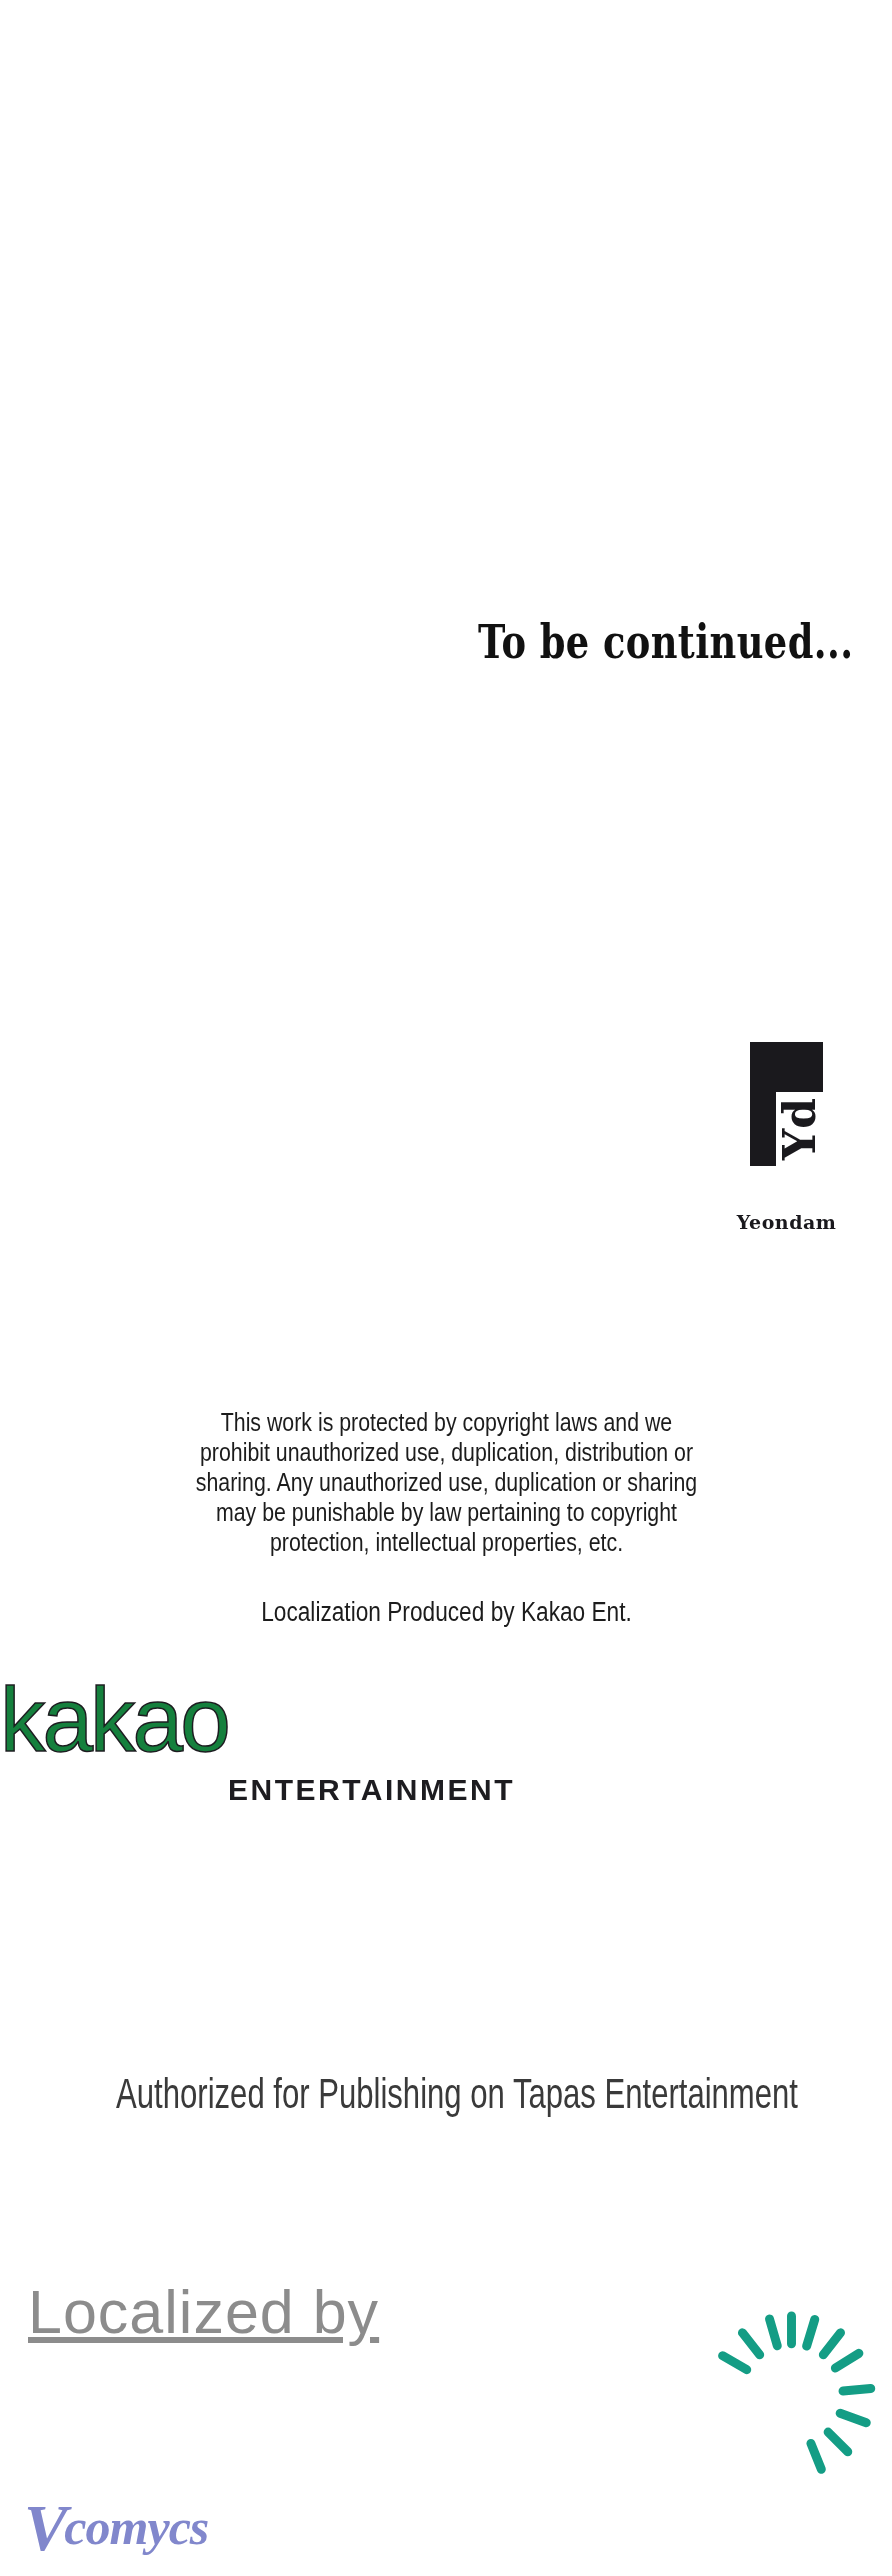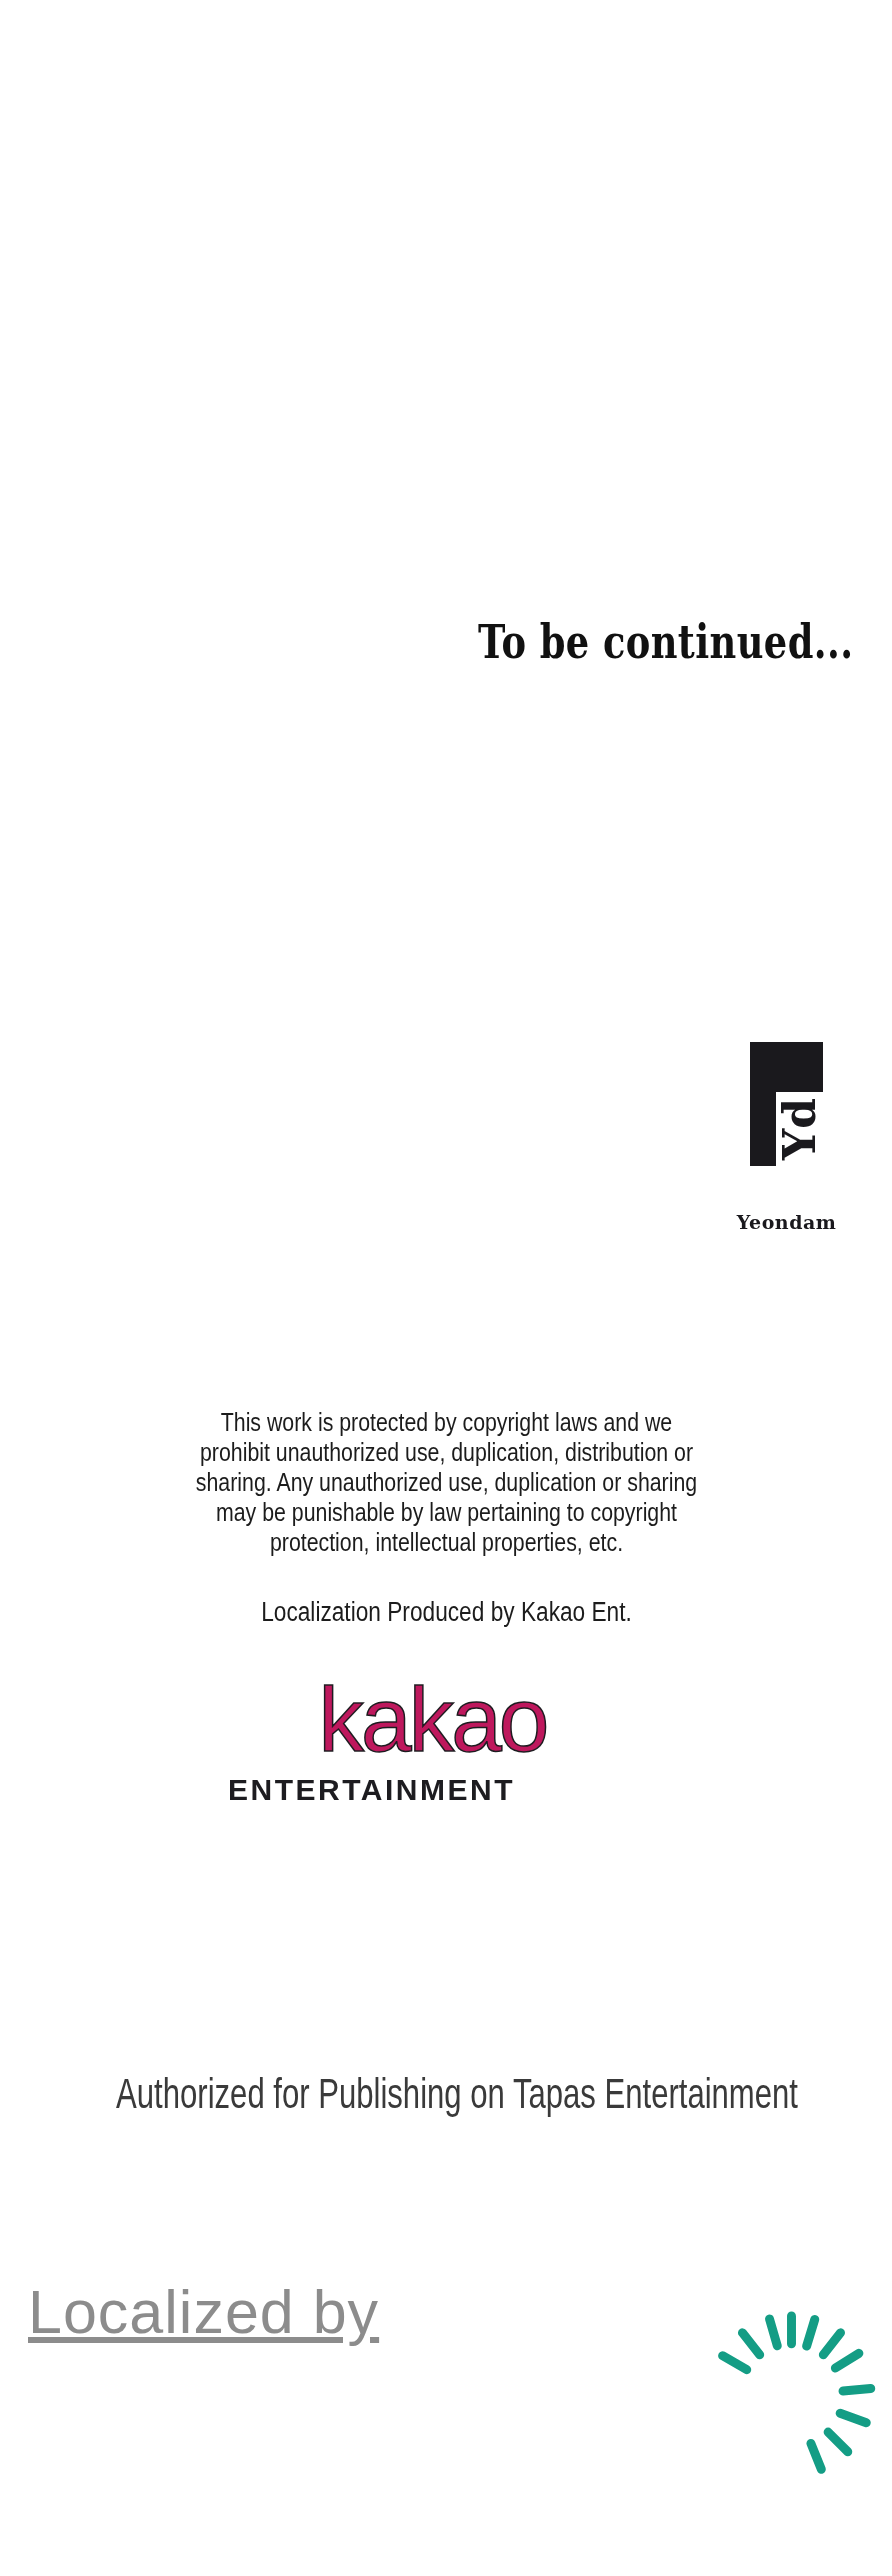--- a/index.html
+++ b/index.html
@@ -65,23 +65,23 @@
     position:absolute;left:0;top:1597px;width:893px;
     text-align:center;
     font-size:27px;line-height:30px;
     color:#1c1c1c;
     transform:scaleX(0.84);transform-origin:center top;
     white-space:nowrap;
   }
   
   .kakao-wordmark{
     position:absolute;left:0;top:1674px;width:865px;
-    text-align:center;
+    text-align:left;
     font-size:91px;line-height:1;font-weight:400;
-    letter-spacing:-3px;color:#be185d;
+    letter-spacing:-3px;color:#15803d;
     -webkit-text-stroke:1.5px #1d1c20;
   }
   .kakao-sub{
     position:absolute;left:0;top:1775px;width:743px;
     text-align:center;
     font-size:30px;line-height:1;font-weight:bold;
     letter-spacing:2.5px;color:#1d1c20;
   }
   
   .authorized{
@@ -165,15 +165,18 @@
     <line x1="90.0" y1="38.0" x2="90.0" y2="10.0"></line>
     <line x1="105.2" y1="40.3" x2="113.4" y2="13.5"></line>
     <line x1="122.0" y1="49.0" x2="139.3" y2="27.0"></line>
     <line x1="134.1" y1="62.4" x2="157.8" y2="47.6"></line>
     <line x1="141.8" y1="85.5" x2="169.7" y2="83.0"></line>
     <line x1="138.9" y1="107.8" x2="165.2" y2="117.4"></line>
     <line x1="126.8" y1="126.8" x2="146.6" y2="146.6"></line>
     <line x1="109.5" y1="138.2" x2="120.0" y2="164.2"></line>
   </svg>
 
+  <div class="watermark">
+    <span class="wm-initial">V</span><span>comycs</span>
+  </div>
 
 </div>
 
 
 </body></html>

